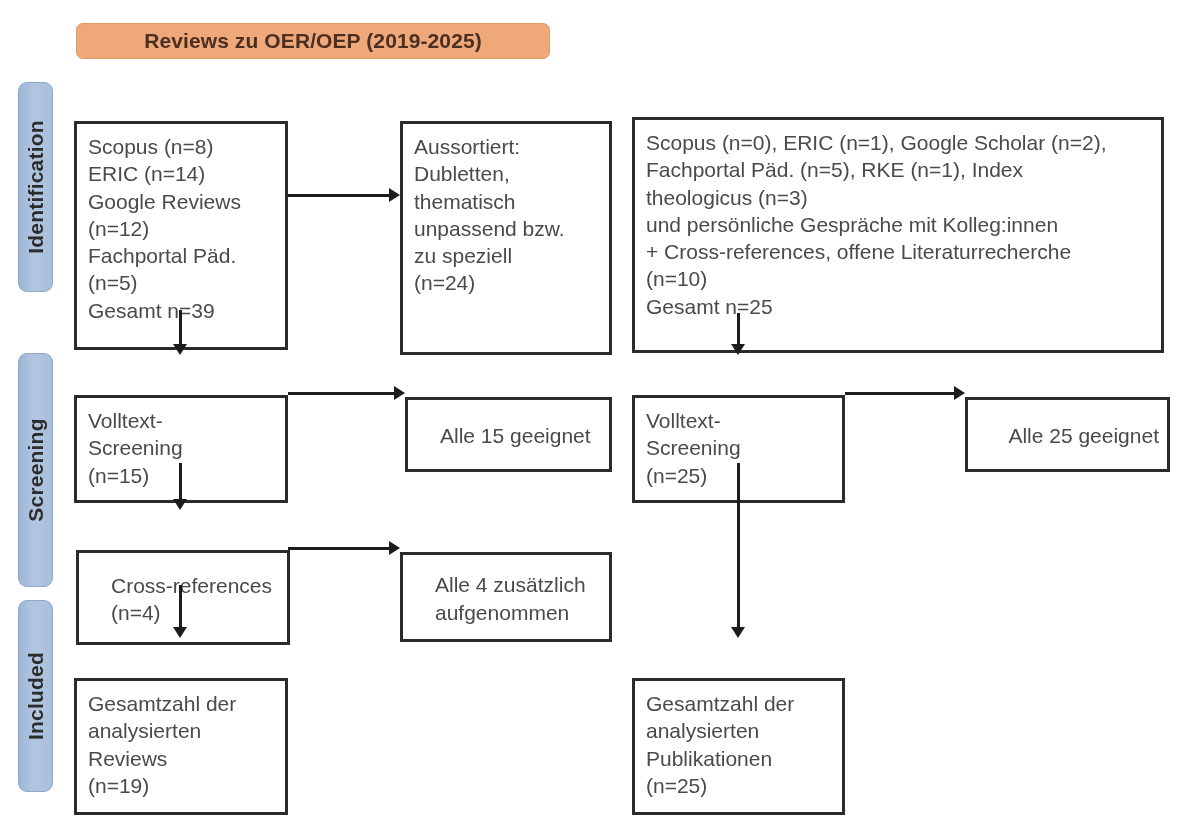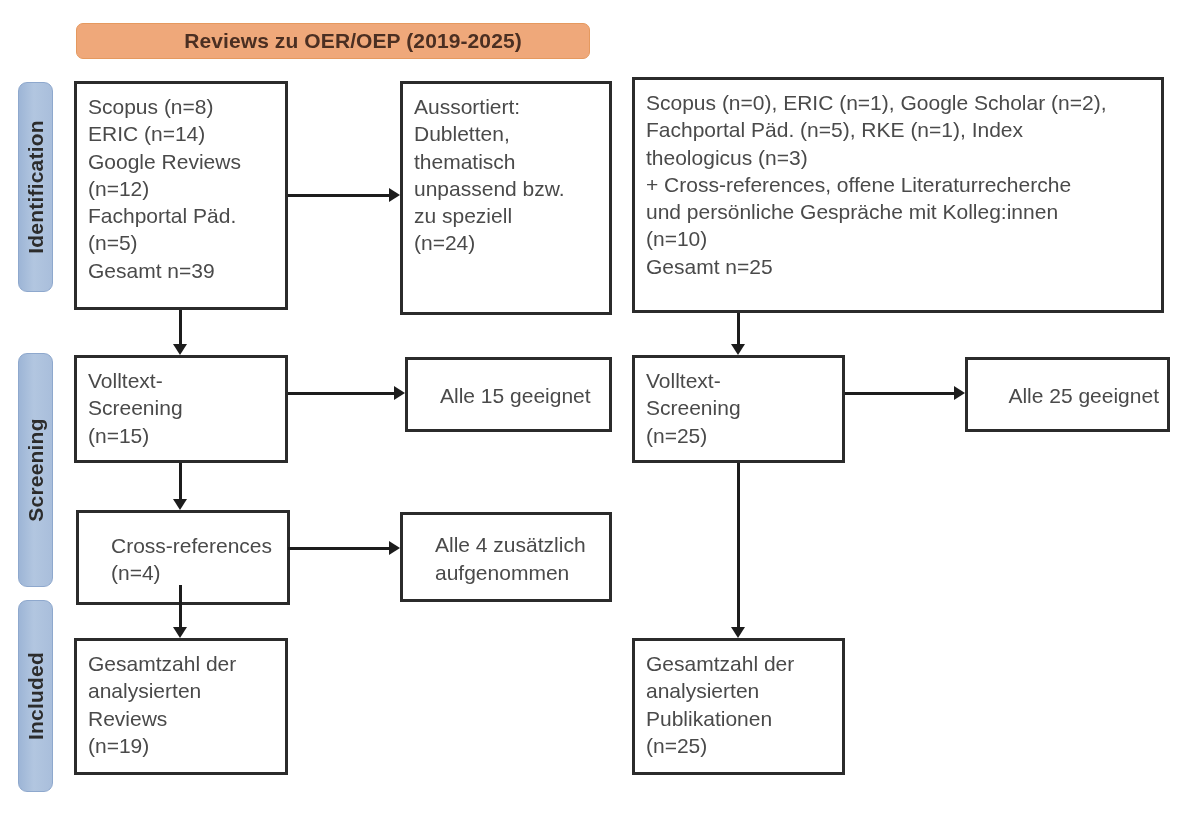--- a/index.html
+++ b/index.html
@@ -47,30 +47,30 @@
     background: #efa87a;
     border: 1px solid #e5995f;
     border-radius: 7px;
     display: flex;
     align-items: center;
     justify-content: center;
     font-size: 21px;
     font-weight: bold;
     color: #4b2f22;
     letter-spacing: 0.1px;
-    padding-left: 40px;
   }
 
   
   .node {
     position: absolute;
     background: #ffffff;
     border: 3px solid #2b2b2b;
     box-sizing: border-box;
     padding: 9px 8px 6px 11px;
+    margin-top: 40px;
   }
   .node .line {
     display: block;
     font-size: 21px;
     line-height: 1.30;
     color: #4a4a4a;
     white-space: nowrap;
   }
   .node.vcenter {
     display: flex;
@@ -190,22 +190,22 @@
     <span class="line">Gesamtzahl der</span>
     <span class="line">analysierten</span>
     <span class="line">Reviews</span>
     <span class="line">(n=19)</span>
   </div>
 
   <div class="node" style="left:632px; top:77px; width:532px; height:236px;">
     <span class="line">Scopus (n=0), ERIC (n=1), Google Scholar (n=2),</span>
     <span class="line">Fachportal Päd. (n=5), RKE (n=1), Index</span>
     <span class="line">theologicus (n=3)</span>
+    <span class="line">und persönliche Gespräche mit Kolleg:innen</span>
     <span class="line">+ Cross-references, offene Literaturrecherche</span>
-    <span class="line">und persönliche Gespräche mit Kolleg:innen</span>
     <span class="line">(n=10)</span>
     <span class="line">Gesamt n=25</span>
   </div>
 
   <div class="edge-v" style="left:737px; top:313px; width:3px; height:31px;"></div>
   <div class="arrow-down" style="left:731px; top:344px;"></div>
 
   <div class="node" style="left:632px; top:355px; width:213px; height:108px;">
     <span class="line">Volltext-</span>
     <span class="line">Screening</span>

